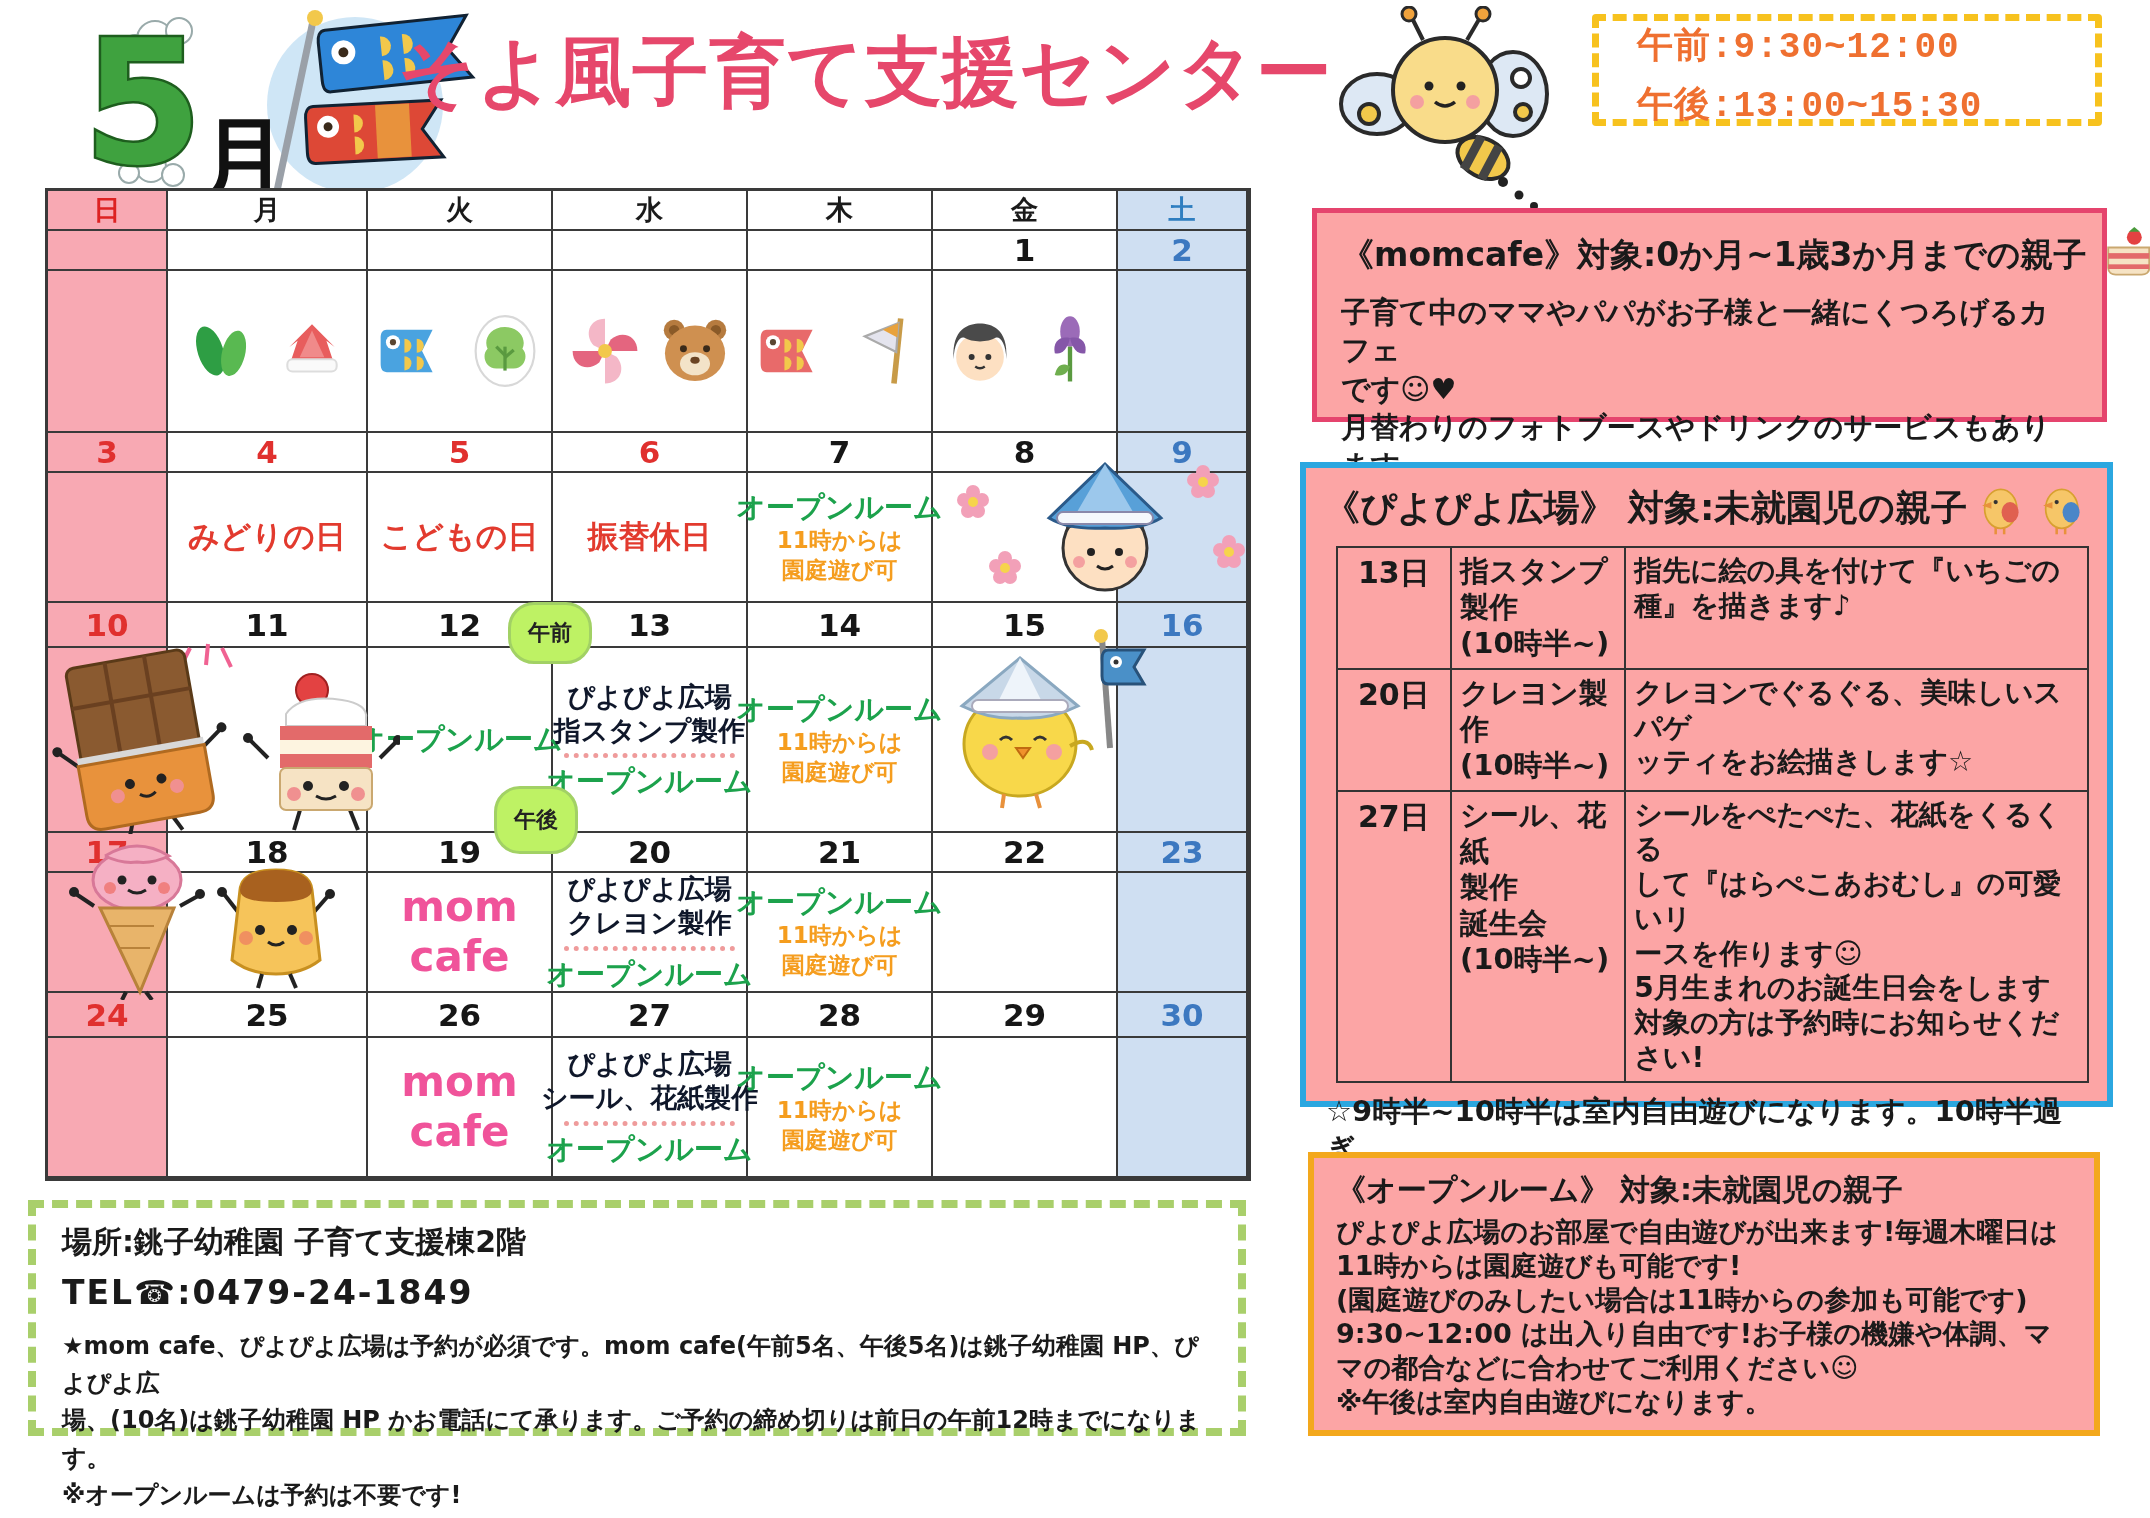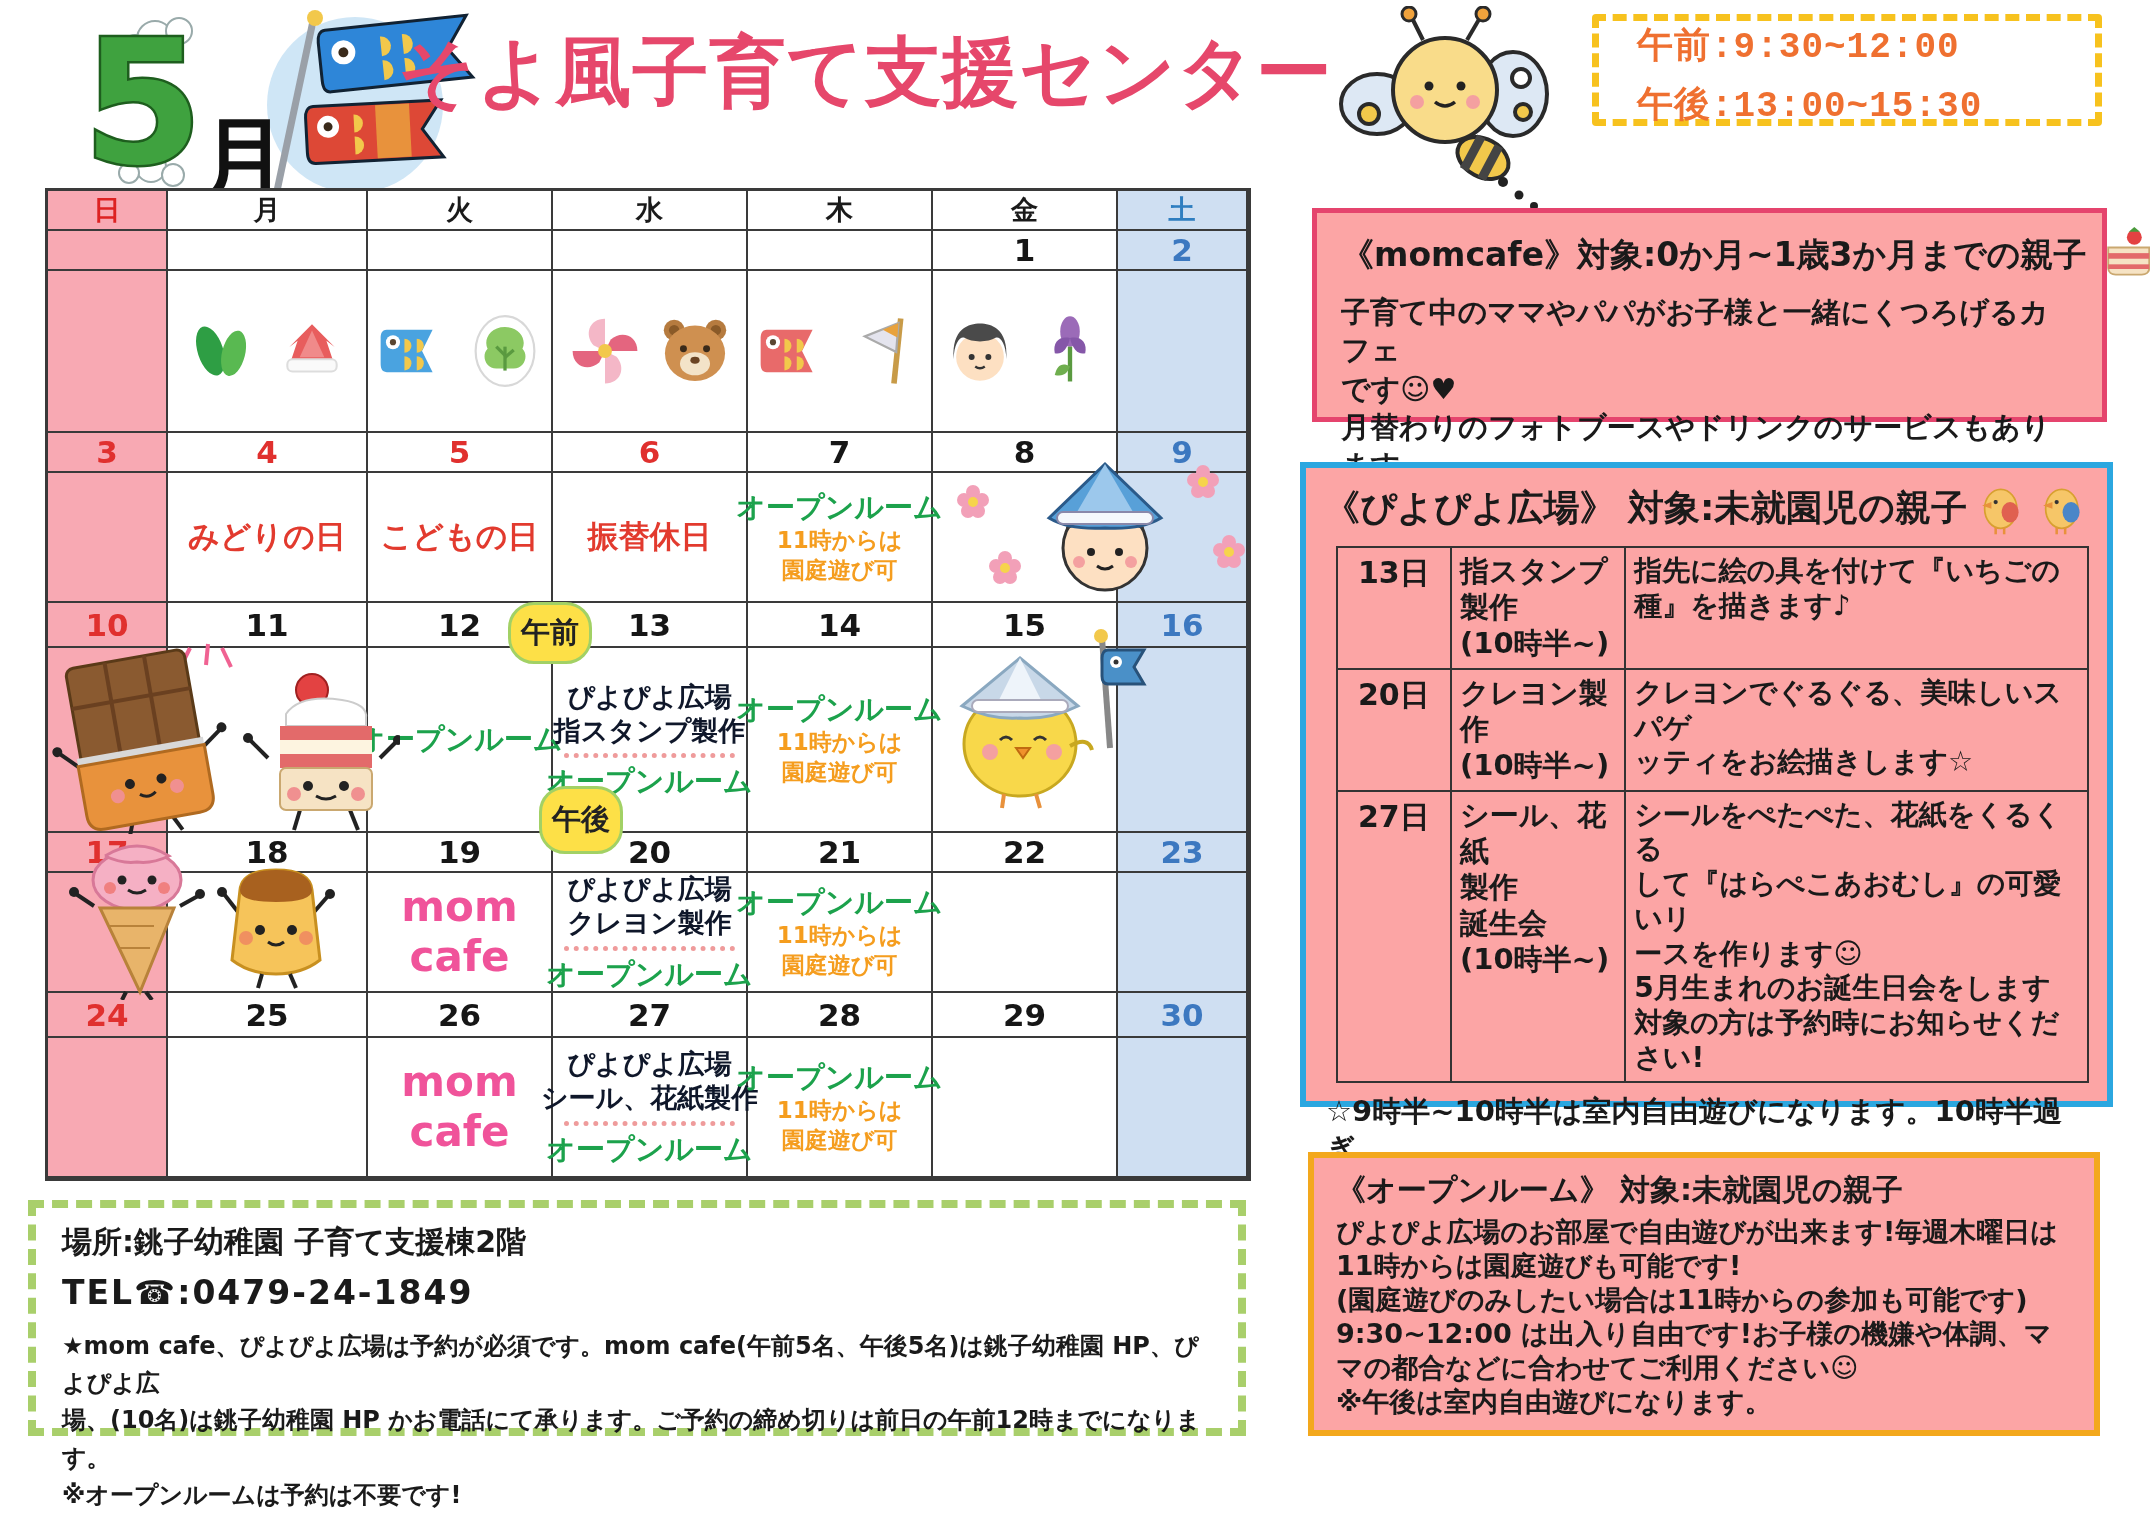--- a/index.html
+++ b/index.html
@@ -34,24 +34,24 @@
   .cicon{display:inline-flex;} .cicon svg{width:74px;height:74px;}
   .evcell{display:flex;flex-direction:column;align-items:center;justify-content:center;gap:5px;padding:2px;}
   .ev{font-weight:800;white-space:nowrap;line-height:1.08;text-align:center;}
   .ev-red{color:#e23a2e;font-size:31px;}
   .ev-green{color:#1ca24c;font-size:29px;}
   .ev-blue{color:#0f172a;font-size:27px;}
   .ev-orange{color:#f59d1e;font-size:23px;}
   .ev-pink{color:#f0539a;font-size:42px;line-height:1.05;}
   .ev-sep{width:90%;border-top:5px dotted #ef9b9b;margin:3px 0;}
 
-  .bubble{position:absolute;background:#fde047;border:3px solid #a2d165;border-radius:26px;
-          display:flex;align-items:center;justify-content:center;font-size:29px;font-weight:800;z-index:6;color:#222;}
+  .bubble{position:absolute;background:#bef264;border:3px solid #a2d165;border-radius:26px;
+          display:flex;align-items:center;justify-content:center;font-size:22px;font-weight:800;z-index:6;color:#222;}
   #bubble-am{left:508px;top:602px;width:78px;height:56px;}
-  #bubble-pm{left:494px;top:786px;width:78px;height:62px;margin-left:45px;}
+  #bubble-pm{left:494px;top:786px;width:78px;height:62px;}
 
   .ill{position:absolute;z-index:5;}
 
   
   .box{position:absolute;background:#fca5a5;box-sizing:border-box;}
   .momcafe-box{left:1312px;top:208px;width:795px;height:214px;border:5px solid #e5446d;padding:14px 24px;}
   .piyo-box{left:1300px;top:462px;width:813px;height:645px;border:6px solid #2ba7e0;padding:12px 18px;}
   .open-box{left:1308px;top:1152px;width:792px;height:284px;border:6px solid #f3a81d;padding:12px 22px;}
   .box-heading{display:flex;align-items:center;gap:10px;font-size:33px;font-weight:800;white-space:nowrap;}
   .piyo-box .box-heading{font-size:36px;}

